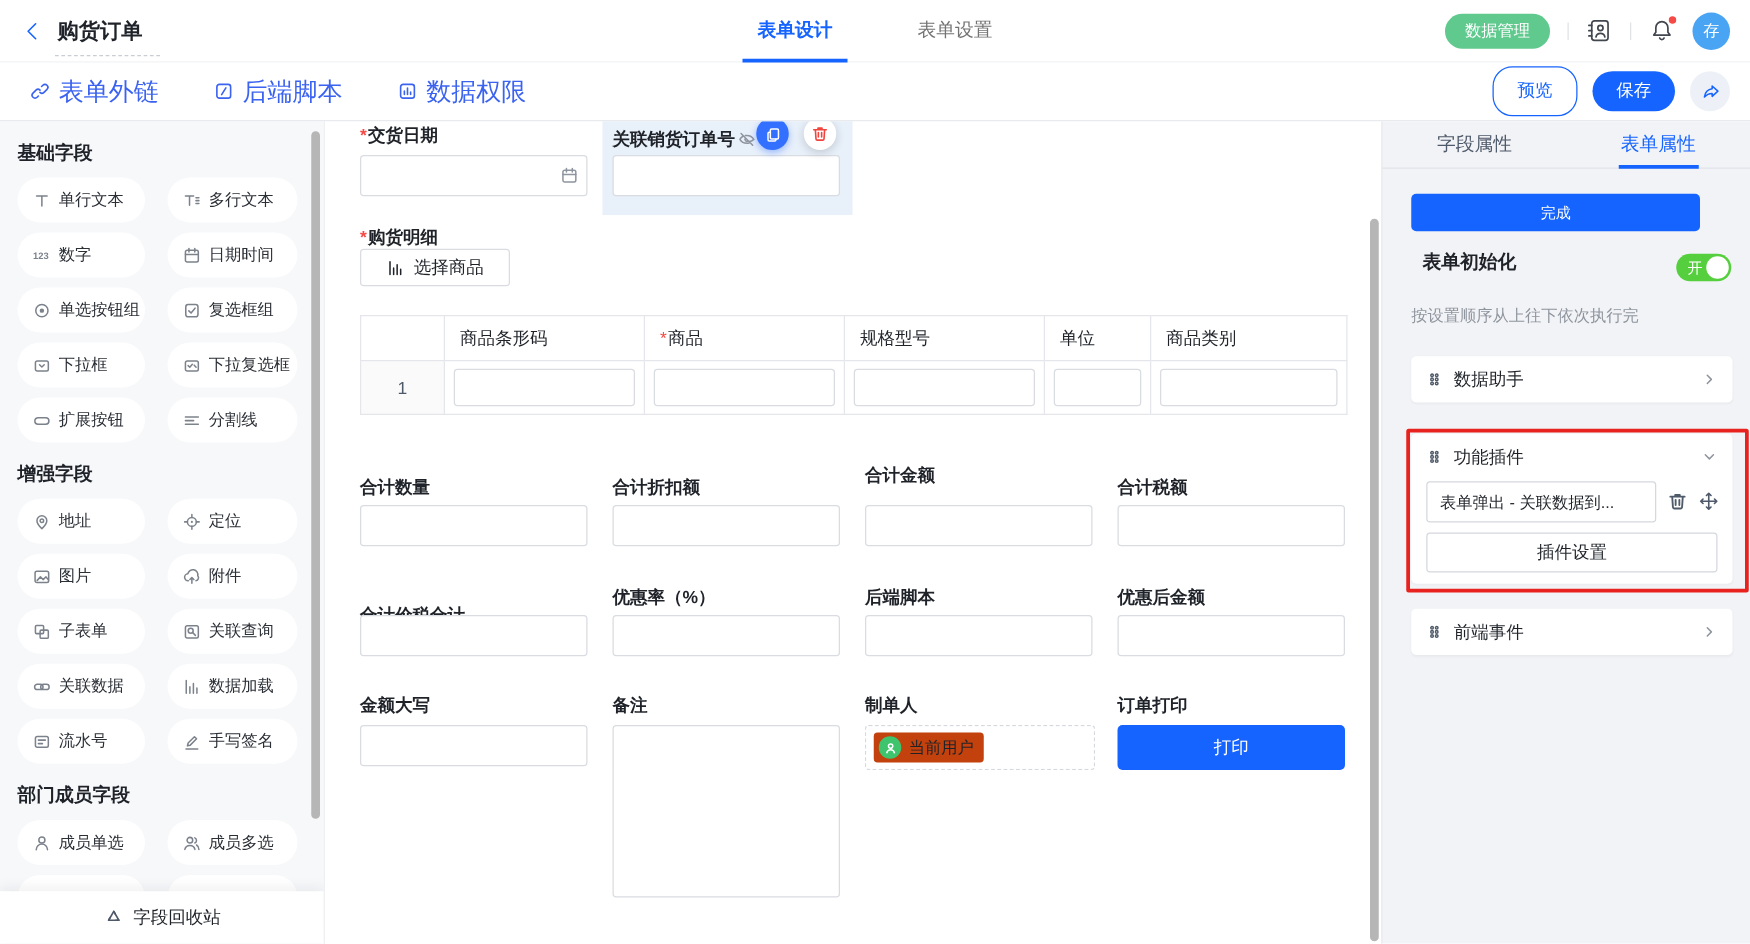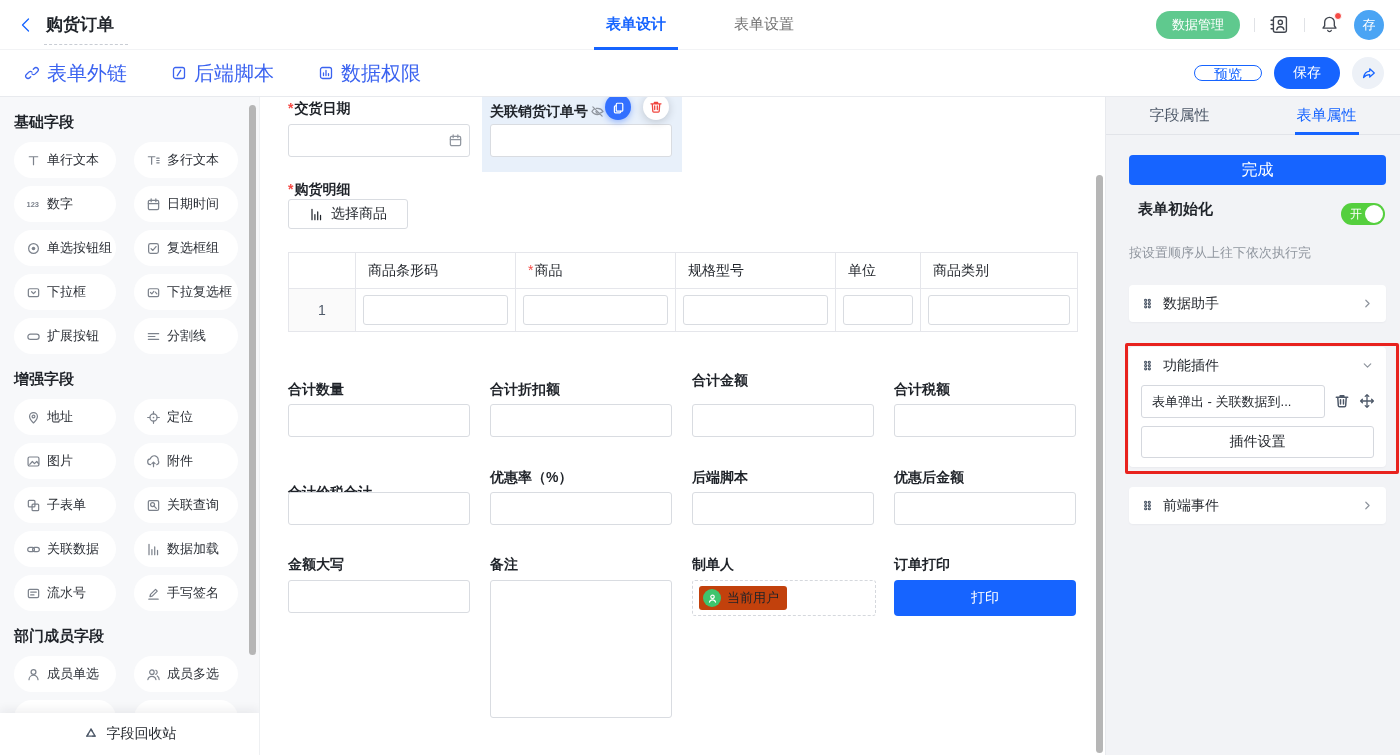--- a/index.html
+++ b/index.html
@@ -33,21 +33,21 @@
   .bell-dot { position:absolute; top:-2px; right:-2px; width:8px; height:8px; background:#f54a45;
               border:1.5px solid #fff; border-radius:50%; }
   .avatar { width:30px; height:30px; border-radius:50%; background:var(--avatar); color:#fff;
             display:flex; align-items:center; justify-content:center; font-size:13px; cursor:pointer; }
 
   
   .tb { position:absolute; top:50px; left:0; right:0; height:47px; background:#fff;
         border-bottom:1px solid #e8eaee; display:flex; align-items:center; padding:0 16px 0 24px; z-index:19; }
   .tblink { display:flex; align-items:center; gap:7px; color:var(--link); margin-right:44px; font-size:20px; cursor:pointer; }
   .tb-right { margin-left:auto; display:flex; align-items:center; gap:12px; }
-  .btn-outline { height:16px; padding:0 19px; border:1px solid var(--accent); color:var(--accent);
+  .btn-outline { height:40px; padding:0 19px; border:1px solid var(--accent); color:var(--accent);
                  background:#fff; border-radius:16px; font-size:14px; cursor:pointer; }
   .btn-solid { height:32px; padding:0 19px; border:none; background:var(--accent); color:#fff;
                border-radius:16px; font-size:14px; cursor:pointer; }
   .share-btn { width:32px; height:32px; border-radius:50%; background:#edf1f7; color:var(--accent);
                display:flex; align-items:center; justify-content:center; cursor:pointer; border:none; }
 
   
   .sb { position:absolute; top:97px; left:0; bottom:0; width:260px; background:#f7f8fa;
         border-right:1px solid #eef0f2; overflow:hidden; padding:16px 0 0 14px; }
   .sb-title { font-size:15px; font-weight:bold; margin:16px 0 10px; }
@@ -94,22 +94,22 @@
   .cv-scroll { position:absolute; right:2px; top:78px; width:7px; height:578px; background:#b6b6b6; border-radius:4px; }
 
   
   .pn { position:absolute; left:1105px; top:97px; right:0; bottom:0; background:#f2f3f6; border-left:1px solid #e8eaee; }
   .pn-tabs { height:38px; display:flex; border-bottom:1px solid #e2e4e9; }
   .pn-tab { flex:1; display:flex; align-items:center; justify-content:center; font-size:15px;
             color:#4e5969; position:relative; cursor:pointer; }
   .pn-tab.active { color:var(--accent); }
   .pn-tab.active::after { content:""; position:absolute; bottom:-1px; left:50%; transform:translateX(-50%);
                           width:64px; height:3px; background:var(--accent); }
-  .done { position:absolute; left:23px; top:58px; width:257px; height:30px; background:var(--accent);
-          color:#fff; border:none; border-radius:4px; font-size:16px; cursor:pointer; }
+  .done { position:absolute; left:23px; top:58px; width:231px; height:30px; background:var(--accent);
+          color:#fff; border:none; border-radius:4px; font-size:12px; cursor:pointer; }
   .init-label { position:absolute; left:32px; top:103px; font-size:15px; font-weight:bold; }
   .toggle { position:absolute; right:15px; top:106px; width:44px; height:22px; border-radius:11px;
             background:var(--toggle); color:#fff; font-size:12px; cursor:pointer; }
   .toggle .t-txt { position:absolute; left:9px; top:3px; }
   .toggle .knob { position:absolute; right:2px; top:2px; width:18px; height:18px; background:#fff; border-radius:50%; }
   .pn-desc { position:absolute; left:23px; top:147px; font-size:13px; color:#8f959e; }
   .card { position:absolute; left:23px; width:257px; background:#fff; border-radius:4px;
           box-shadow:0 1px 2px rgba(31,35,41,.04); }
   .card-head { height:37px; display:flex; align-items:center; padding:0 12px; gap:9px;
                font-size:14px; cursor:pointer; }

